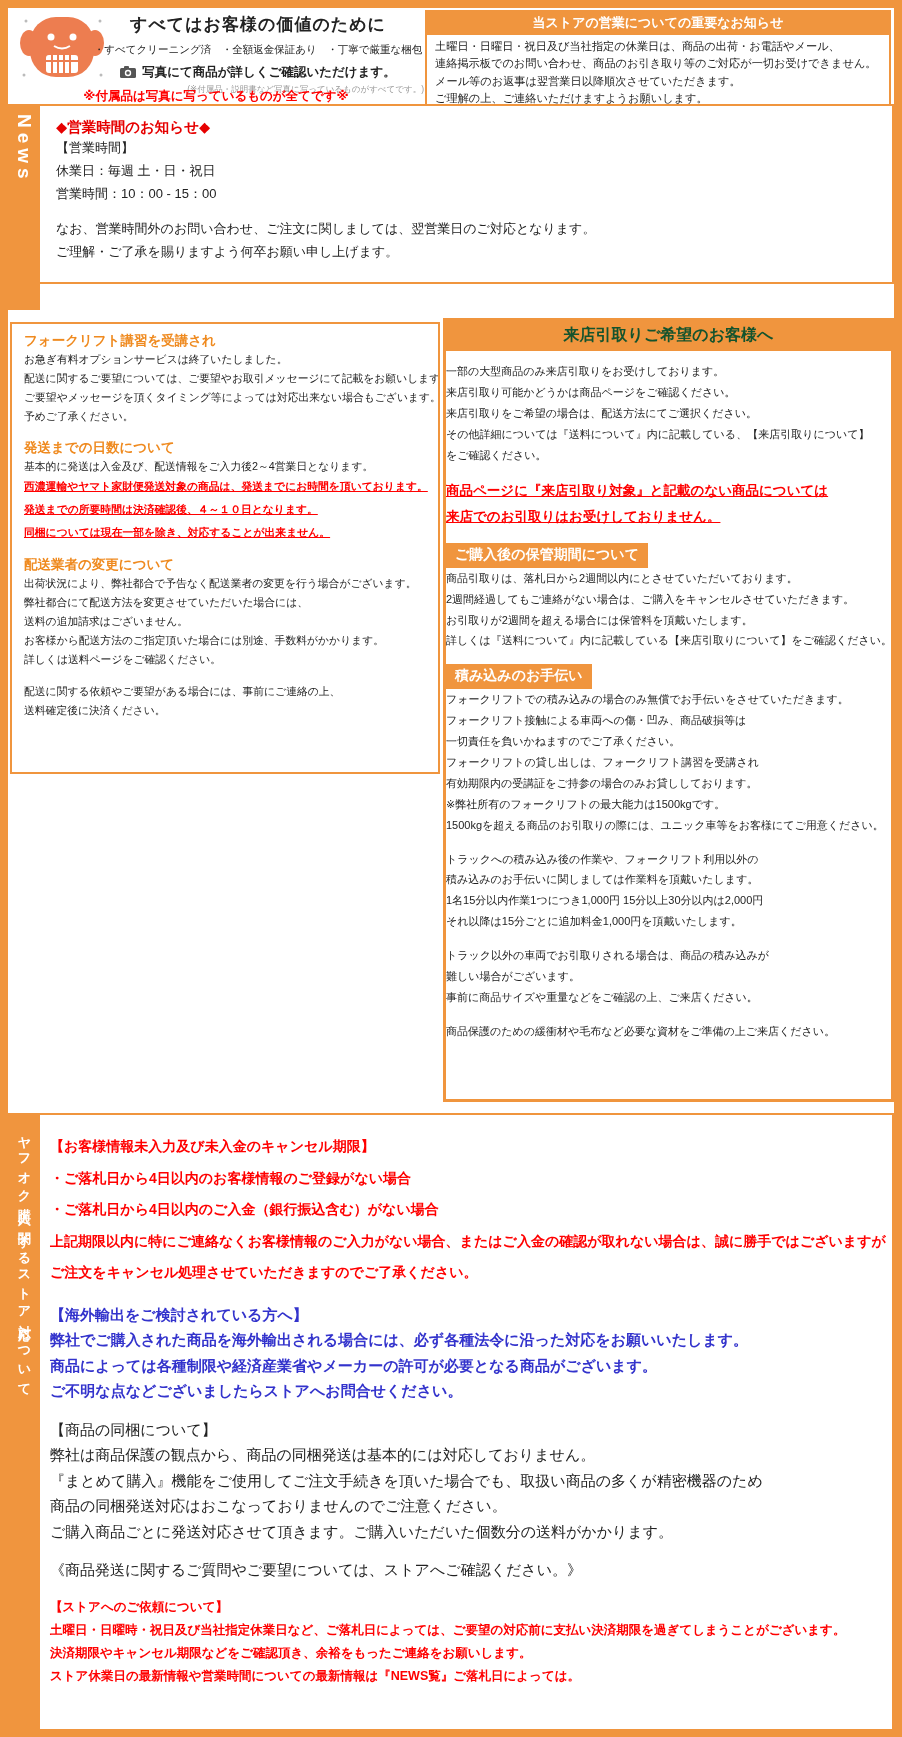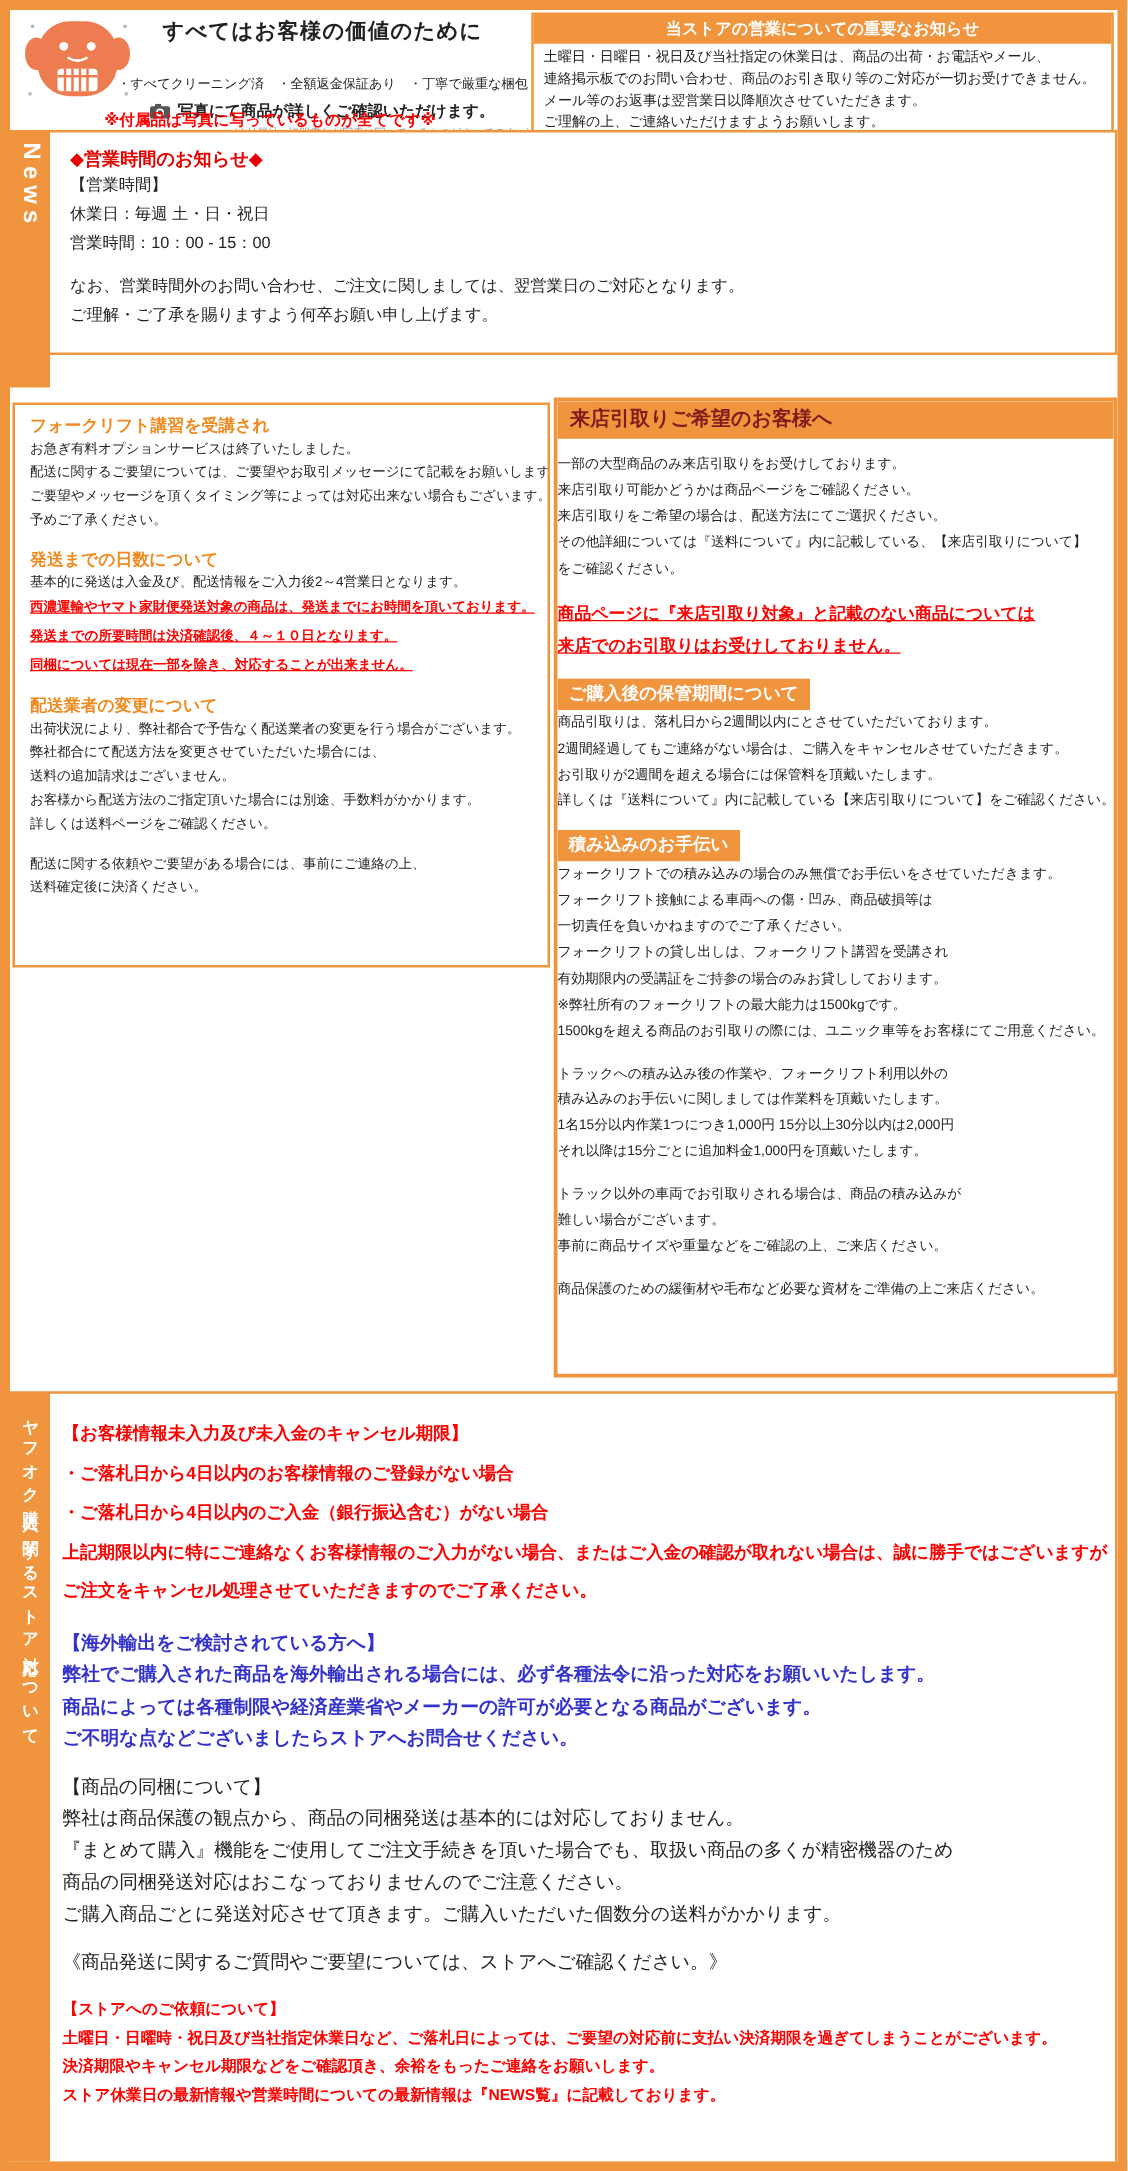--- a/index.html
+++ b/index.html
@@ -10,21 +10,21 @@
   .frame{position:absolute;background:var(--o);}
   .frame.top{left:0;top:0;width:902px;height:8px;}
   .frame.left{left:0;top:0;width:8px;height:1737px;}
   .frame.right{left:894px;top:0;width:8px;height:1737px;}
   .frame.bottom{left:0;top:1729px;width:902px;height:8px;}
 
   
   .logo{position:absolute;left:18px;top:13px;width:88px;height:72px;}
   .header-text{position:absolute;left:92px;top:13px;width:332px;text-align:center;}
   .h-title{font-size:17px;font-weight:bold;color:#222;letter-spacing:1px;white-space:nowrap;}
-  .h-bullets{font-size:10.5px;color:#222;margin-top:24px;white-space:nowrap;}
+  .h-bullets{font-size:10.5px;color:#222;margin-top:7px;white-space:nowrap;}
   .h-photo{font-size:12.5px;font-weight:bold;color:#222;margin-top:7px;white-space:nowrap;}
   .h-photo svg{vertical-align:-2px;margin-right:5px;}
   .h-note{font-size:8.5px;color:#999;text-align:right;margin-top:3px;white-space:nowrap;}
   .h-red{position:absolute;left:10px;top:88px;width:412px;text-align:center;
          color:var(--red);font-weight:bold;font-size:12.5px;white-space:nowrap;}
 
   .notice-box{position:absolute;left:425px;top:10px;width:466px;border:2px solid var(--o);
               box-sizing:border-box;background:#fff;}
   .notice-title{background:var(--o);color:#fff;font-weight:bold;font-size:13px;
                 text-align:center;padding:2px 0 3px;}
@@ -48,22 +48,22 @@
             border:2px solid var(--o);box-sizing:border-box;background:#fff;
             padding:8px 12px;overflow:hidden;}
   .h1o{color:var(--oh);font-weight:bold;font-size:13.5px;margin:3px 0 6px;white-space:nowrap;}
   .t{font-size:10.8px;color:#222;line-height:1.75;white-space:nowrap;}
   .ru{color:var(--red);font-weight:bold;text-decoration:underline;font-size:10.8px;
       line-height:2.1;white-space:nowrap;}
 
   
   .pickup-box{position:absolute;left:443px;top:318px;width:451px;height:784px;
               border:3px solid var(--o);box-sizing:border-box;background:#fff;overflow:hidden;}
-  .pickup-title{background:var(--o);color:#7f1d1d;font-weight:bold;font-size:16px;
-                padding:4px 10px 5px;white-space:nowrap;}
+  .pickup-title{background:var(--o);color:#14532d;font-weight:bold;font-size:16px;
+                padding:4px 10px 5px;white-space:nowrap;text-align:center;}
   .pickup-body{padding:10px 0;}
   .pickup-body .t{font-size:11px;line-height:1.9;}
   .ru2{color:var(--red);font-weight:bold;text-decoration:underline;font-size:13.5px;
        line-height:1.9;white-space:nowrap;}
   .badge{background:var(--o);color:#fff;font-weight:bold;font-size:14px;
          padding:3px 9px 4px;margin:2px 0 9px;width:fit-content;white-space:nowrap;}
 
   
   .yahoo-strip{position:absolute;left:8px;top:1113px;width:32px;height:616px;background:var(--o);
                display:flex;justify-content:center;box-sizing:border-box;padding-top:14px;}
@@ -226,15 +226,15 @@
       <div class="blk blkL">弊社は商品保護の観点から、商品の同梱発送は基本的には対応しておりません。</div>
       <div class="blk blkL">『まとめて購入』機能をご使用してご注文手続きを頂いた場合でも、取扱い商品の多くが精密機器のため</div>
       <div class="blk blkL">商品の同梱発送対応はおこなっておりませんのでご注意ください。</div>
       <div class="blk blkL">ご購入商品ごとに発送対応させて頂きます。ご購入いただいた個数分の送料がかかります。</div>
       <div class="blk gap"></div>
       <div class="blk blkL">《商品発送に関するご質問やご要望については、ストアへご確認ください。》</div>
       <div class="blk gap"></div>
       <div class="blk redS">【ストアへのご依頼について】</div>
       <div class="blk redS">土曜日・日曜時・祝日及び当社指定休業日など、ご落札日によっては、ご要望の対応前に支払い決済期限を過ぎてしまうことがございます。</div>
       <div class="blk redS">決済期限やキャンセル期限などをご確認頂き、余裕をもったご連絡をお願いします。</div>
-      <div class="blk redS">ストア休業日の最新情報や営業時間についての最新情報は『NEWS覧』に記載しております。</div>
+      <div class="blk redS">ストア休業日の最新情報や営業時間についての最新情報は『NEWS覧』ご落札日によっては。</div>
     </div>
 </div>
 
 </body></html>

